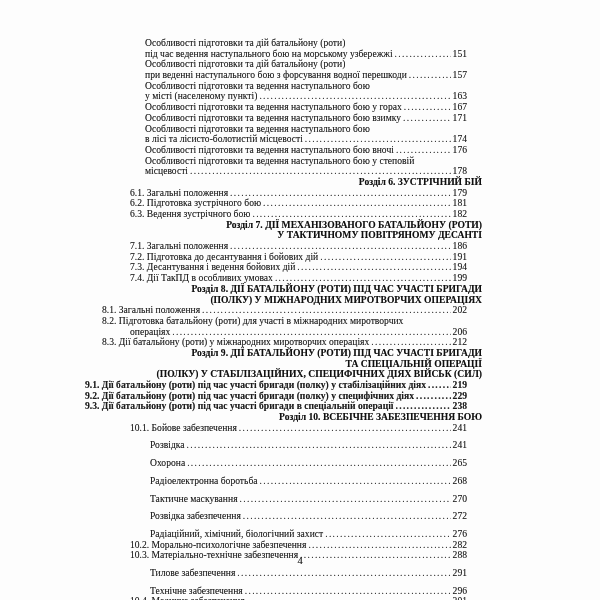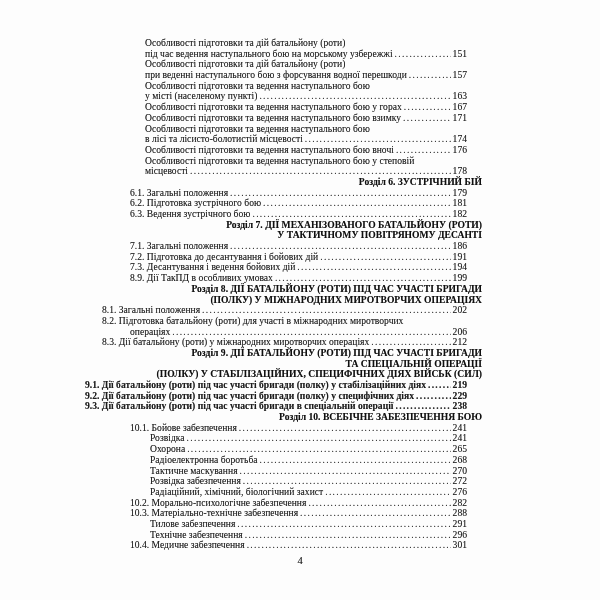--- a/index.html
+++ b/index.html
@@ -42,21 +42,21 @@
     font-weight: bold;
     text-align: right;
     white-space: nowrap;
     color: #101010;
   }
   .heading > span { display: inline-block; transform: translateX(15px); }
   .lvl-a { padding-left: 0; font-weight: bold; }
   .lvl-b { padding-left: 17px; }
   .lvl-c { padding-left: 45px; }
   .lvl-d { padding-left: 60px; }
-  .lvl-e { padding-left: 65px; }
+  .lvl-e { padding-left: 65px; margin-top: 7px; }
   .footer-num {
     position: absolute;
     top: 555px; left: 0;
     width: 600px;
     text-align: center;
     font-size: 10.5px;
     color: #1d1d1d;
   }
 </style>
 </head>
@@ -146,21 +146,21 @@
         <span class="t">7.2. Підготовка до десантування і бойових дій</span>
         <span class="leader">........................................................................................................................................................................................................</span>
         <span class="pg">191</span>
       </div>
       <div class="line row lvl-c">
         <span class="t">7.3. Десантування і ведення бойових дій</span>
         <span class="leader">........................................................................................................................................................................................................</span>
         <span class="pg">194</span>
       </div>
       <div class="line row lvl-c">
-        <span class="t">8.9. Дії ТакПД в особливих умовах</span>
+        <span class="t">7.4. Дії ТакПД в особливих умовах</span>
         <span class="leader">........................................................................................................................................................................................................</span>
         <span class="pg">199</span>
       </div>
       <div class="line heading"><span>Розділ 8. ДІЇ БАТАЛЬЙОНУ (РОТИ) ПІД ЧАС УЧАСТІ БРИГАДИ</span></div>
       <div class="line heading"><span>(ПОЛКУ) У МІЖНАРОДНИХ МИРОТВОРЧИХ ОПЕРАЦІЯХ</span></div>
       <div class="line row lvl-b">
         <span class="t">8.1. Загальні положення</span>
         <span class="leader">........................................................................................................................................................................................................</span>
         <span class="pg">202</span>
       </div>

